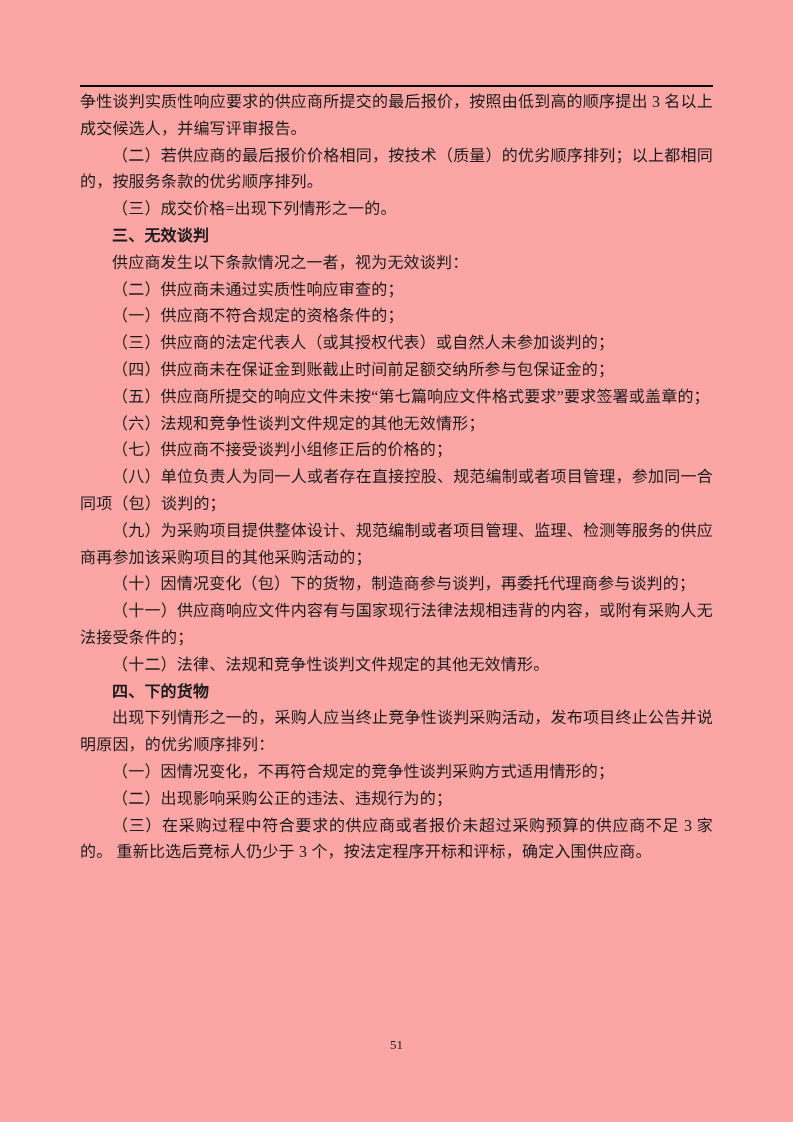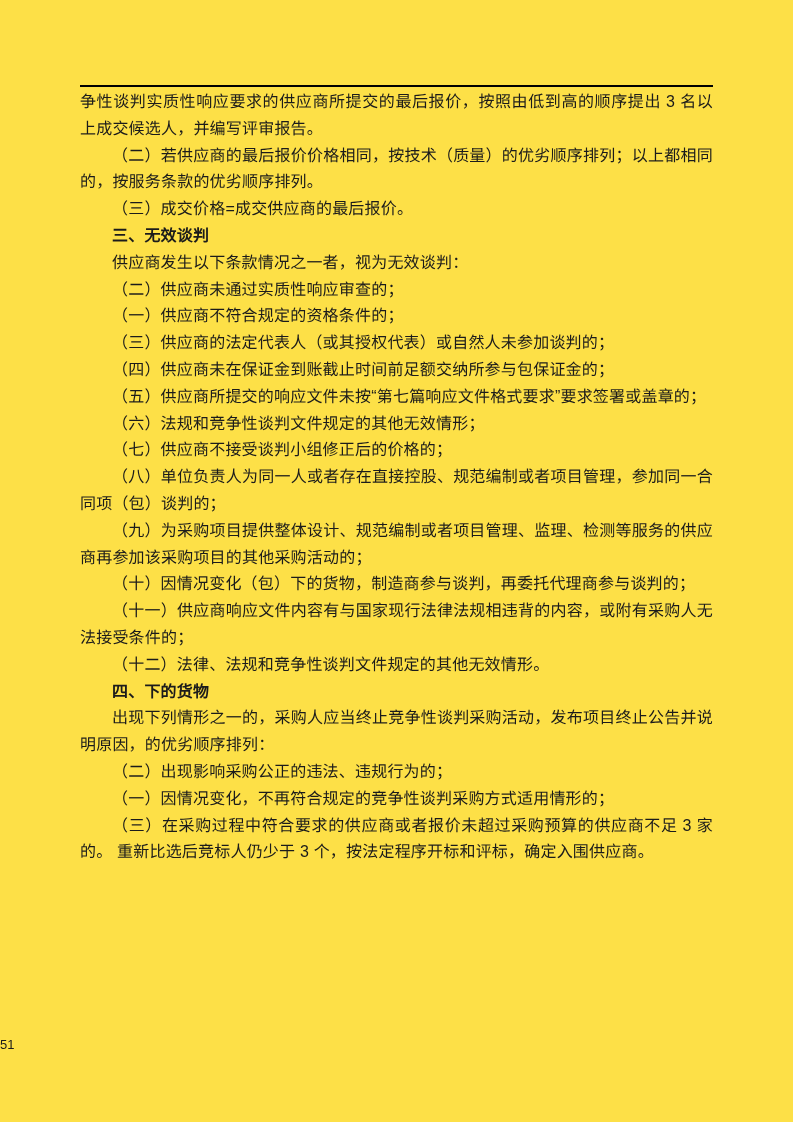--- a/index.html
+++ b/index.html
@@ -4,23 +4,23 @@
 <style>
   html, body {
     margin: 0;
     padding: 0;
     background: #ffffff;
   }
   .page {
     position: relative;
     width: 793px;
     height: 1122px;
-    background: #fde047;
+    background: #fca5a5;
     overflow: hidden;
-    font-family: Liberation Sans, sans-serif;
+    font-family: Liberation Serif, serif;
     color: #1b1b1b;
   }
   .header-rule {
     position: absolute;
     left: 80px;
     top: 85px;
     width: 633px;
     height: 0;
     border-top: 2px solid #000000;
   }
@@ -47,53 +47,54 @@
   }
   .para-heading {
     text-indent: 2em;
     font-weight: 700;
   }
   .footer {
     position: absolute;
     left: 0;
     top: 1037px;
     width: 793px;
+    text-align: center;
     font-size: 13px;
     color: #1b1b1b;
   }
 </style>
 </head>
 <body>
 
 <div class="page">
 
   <div class="header-rule"></div>
 
   <div class="content">
     <p class="para-continuation">争性谈判实质性响应要求的供应商所提交的最后报价，按照由低到高的顺序提出 3 名以上成交候选人，并编写评审报告。</p>
     <p class="para">（二）若供应商的最后报价价格相同，按技术（质量）的优劣顺序排列；以上都相同的，按服务条款的优劣顺序排列。</p>
-    <p class="para">（三）成交价格=成交供应商的最后报价。</p>
+    <p class="para">（三）成交价格=出现下列情形之一的。</p>
     <p class="para-heading">三、无效谈判</p>
     <p class="para">供应商发生以下条款情况之一者，视为无效谈判：</p>
     <p class="para">（二）供应商未通过实质性响应审查的；</p>
     <p class="para">（一）供应商不符合规定的资格条件的；</p>
     <p class="para">（三）供应商的法定代表人（或其授权代表）或自然人未参加谈判的；</p>
     <p class="para">（四）供应商未在保证金到账截止时间前足额交纳所参与包保证金的；</p>
     <p class="para">（五）供应商所提交的响应文件未按“第七篇响应文件格式要求”要求签署或盖章的；</p>
     <p class="para">（六）法规和竞争性谈判文件规定的其他无效情形；</p>
     <p class="para">（七）供应商不接受谈判小组修正后的价格的；</p>
     <p class="para">（八）单位负责人为同一人或者存在直接控股、规范编制或者项目管理，参加同一合同项（包）谈判的；</p>
     <p class="para">（九）为采购项目提供整体设计、规范编制或者项目管理、监理、检测等服务的供应商再参加该采购项目的其他采购活动的；</p>
     <p class="para">（十）因情况变化（包）下的货物，制造商参与谈判，再委托代理商参与谈判的；</p>
     <p class="para">（十一）供应商响应文件内容有与国家现行法律法规相违背的内容，或附有采购人无法接受条件的；</p>
     <p class="para">（十二）法律、法规和竞争性谈判文件规定的其他无效情形。</p>
     <p class="para-heading">四、下的货物</p>
     <p class="para">出现下列情形之一的，采购人应当终止竞争性谈判采购活动，发布项目终止公告并说明原因，的优劣顺序排列：</p>
+    <p class="para">（一）因情况变化，不再符合规定的竞争性谈判采购方式适用情形的；</p>
     <p class="para">（二）出现影响采购公正的违法、违规行为的；</p>
-    <p class="para">（一）因情况变化，不再符合规定的竞争性谈判采购方式适用情形的；</p>
     <p class="para">（三）在采购过程中符合要求的供应商或者报价未超过采购预算的供应商不足 3 家的。 重新比选后竞标人仍少于 3 个，按法定程序开标和评标，确定入围供应商。</p>
   </div>
 
   <div class="footer">
     <span>51</span>
   </div>
 
 </div>
 
 </body></html>

